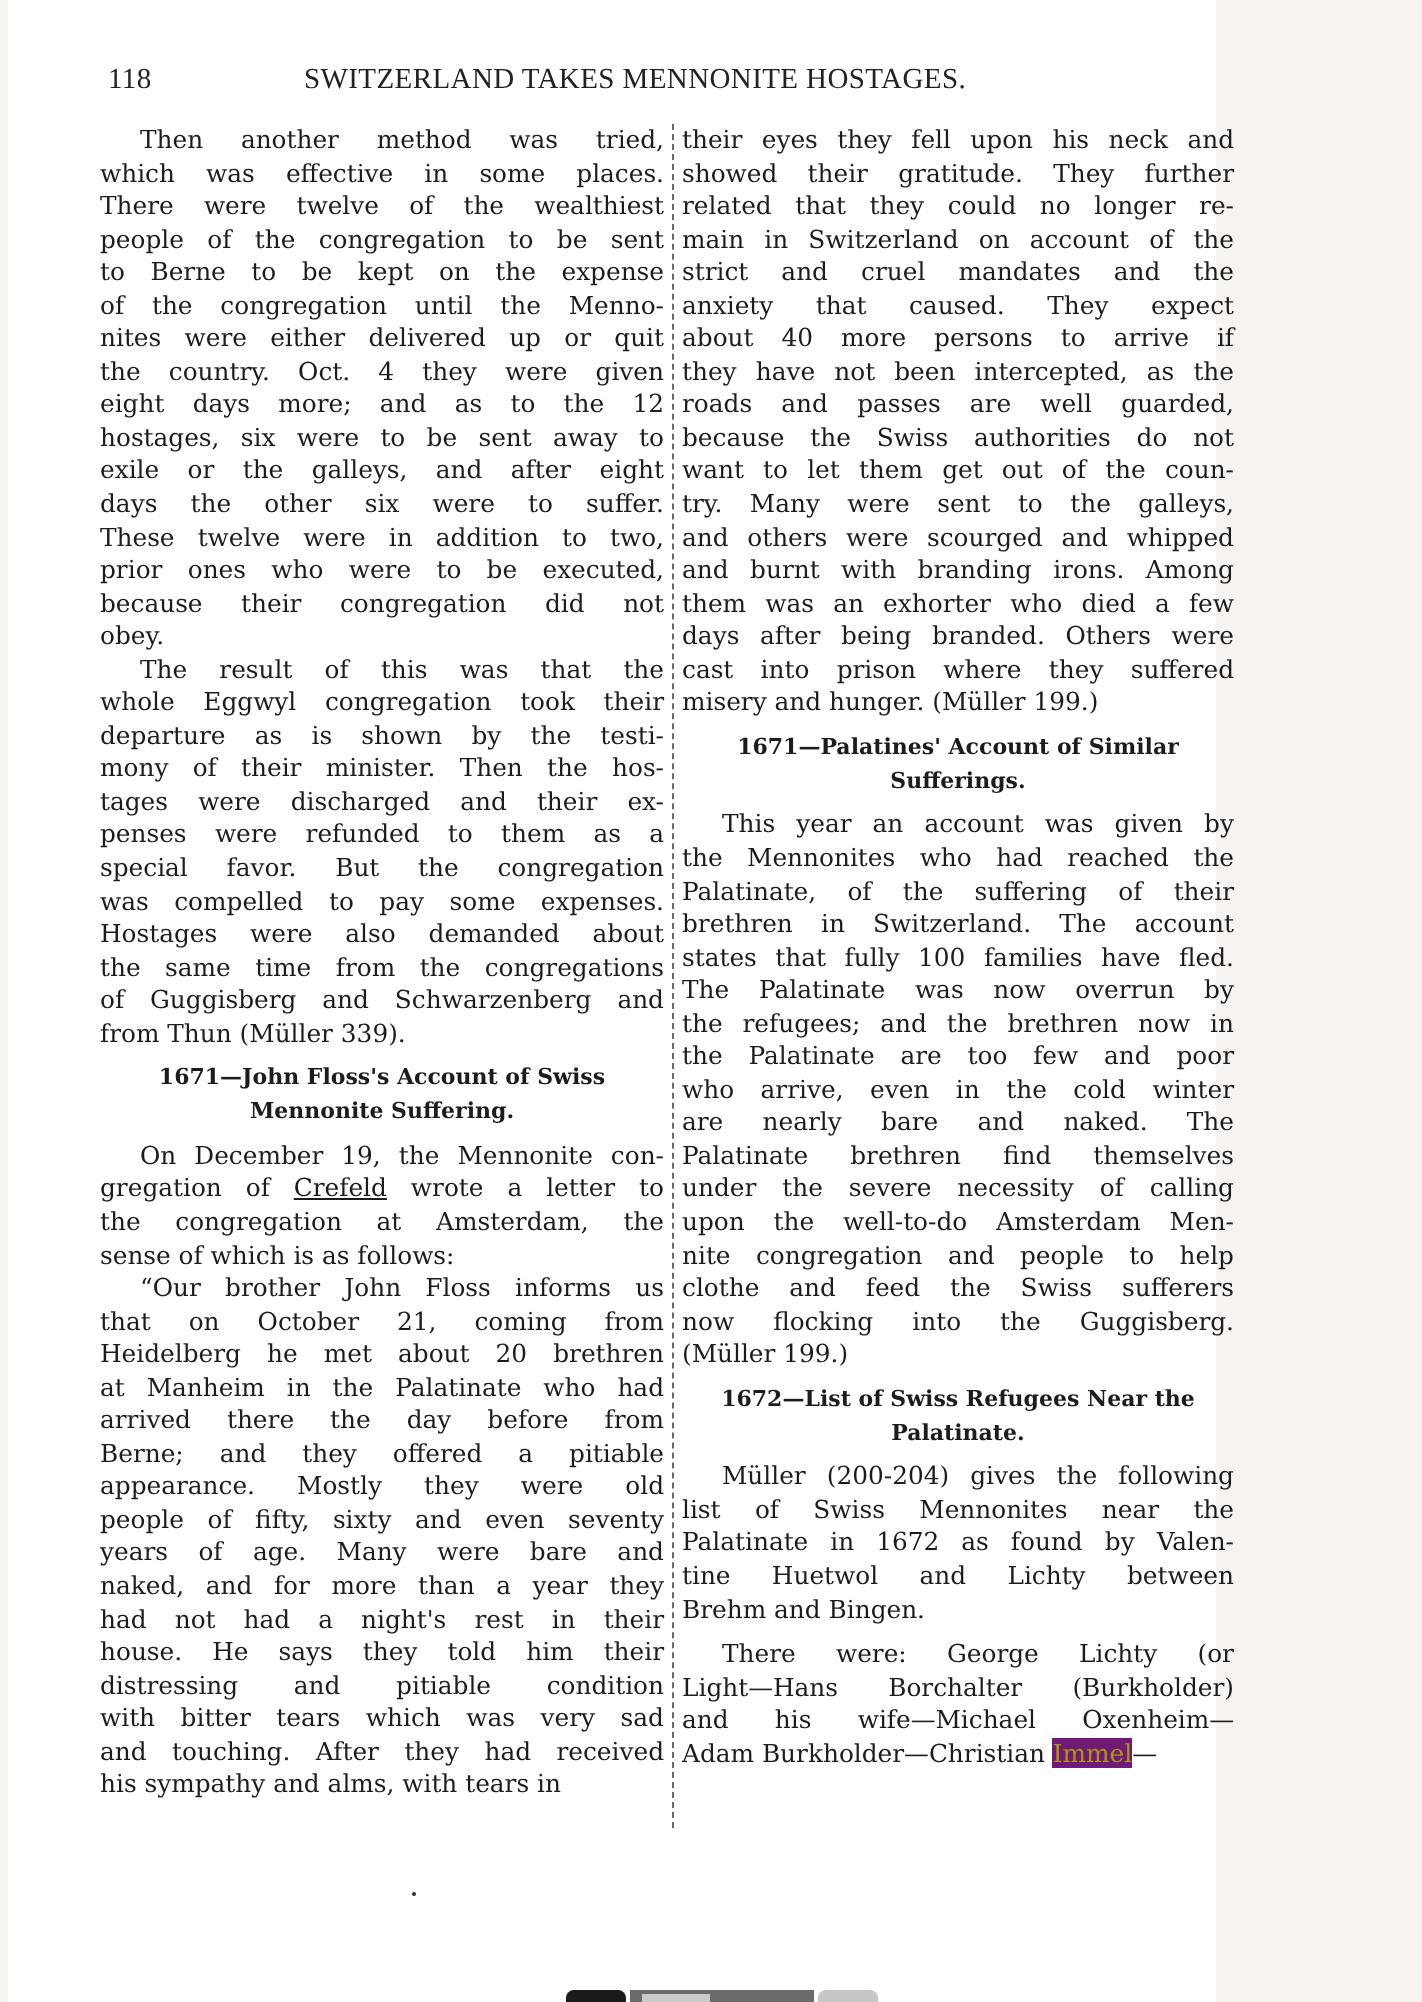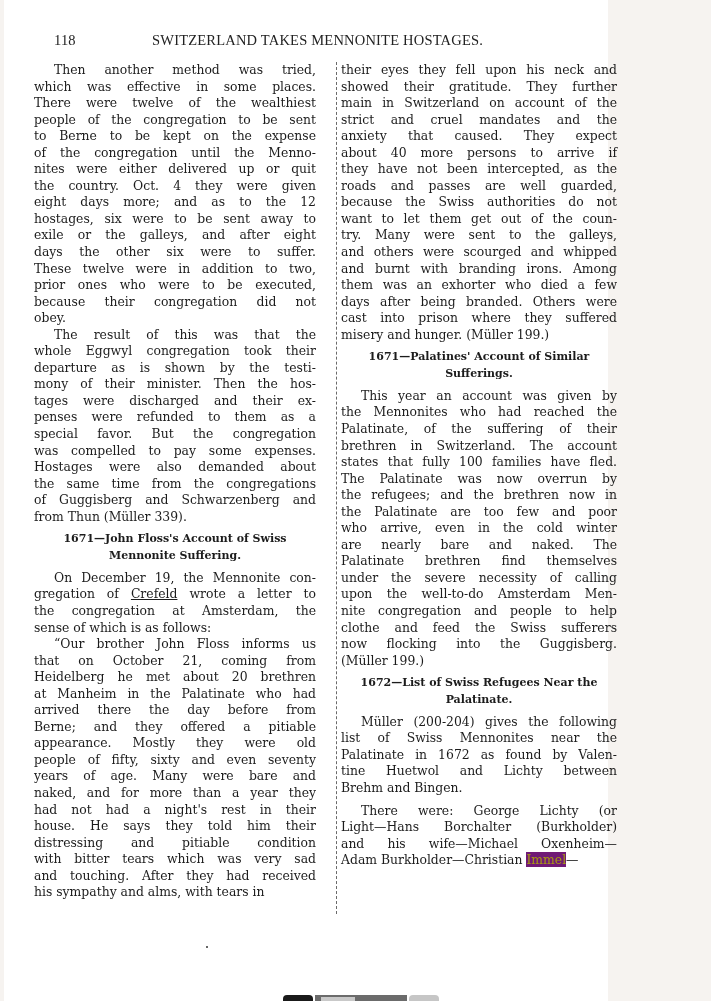--- a/index.html
+++ b/index.html
@@ -19,21 +19,21 @@
     font-family: "Liberation Serif", serif;
     font-size: 14.5px; letter-spacing: 0.2px; color: #222;
     white-space: nowrap;
   }
   .running-head .pno { display: inline-block; width: 98px; }
   .col {
     position: absolute; top: 62px;
     font-family: "DejaVu Serif", serif;
     font-size: 12.4px; line-height: 16.55px; color: #1c1c1c;
   }
-  .col.left { left: 30px; width: 282px; }
+  .col.left { left: 46px; width: 282px; }
   .col.right { left: 337px; width: 276px; }
   .divider {
     position: absolute; left: 332px; top: 62px; width: 0; height: 852px;
     border-left: 1px dashed #6a6a6a;
   }
   .line {
     display: block; white-space: nowrap; text-align: justify; text-align-last: justify;
     height: 16.55px; overflow: visible;
   }
   .line.last { text-align-last: left; }
@@ -128,20 +128,21 @@
         <span class="line">with bitter tears which was very sad</span>
         <span class="line">and touching. After they had received</span>
         <span class="line last">his sympathy and alms, with tears in</span>
       </div>
   </div>
 
   <div class="col right">
     <div id="r-p1">
         <span class="line">their eyes they fell upon his neck and</span>
         <span class="line">showed their gratitude. They further</span>
+        <span class="line">related that they could no longer re-</span>
         <span class="line">main in Switzerland on account of the</span>
         <span class="line">strict and cruel mandates and the</span>
         <span class="line">anxiety that caused. They expect</span>
         <span class="line">about 40 more persons to arrive if</span>
         <span class="line">they have not been intercepted, as the</span>
         <span class="line">roads and passes are well guarded,</span>
         <span class="line">because the Swiss authorities do not</span>
         <span class="line">want to let them get out of the coun-</span>
         <span class="line">try. Many were sent to the galleys,</span>
         <span class="line">and others were scourged and whipped</span>

